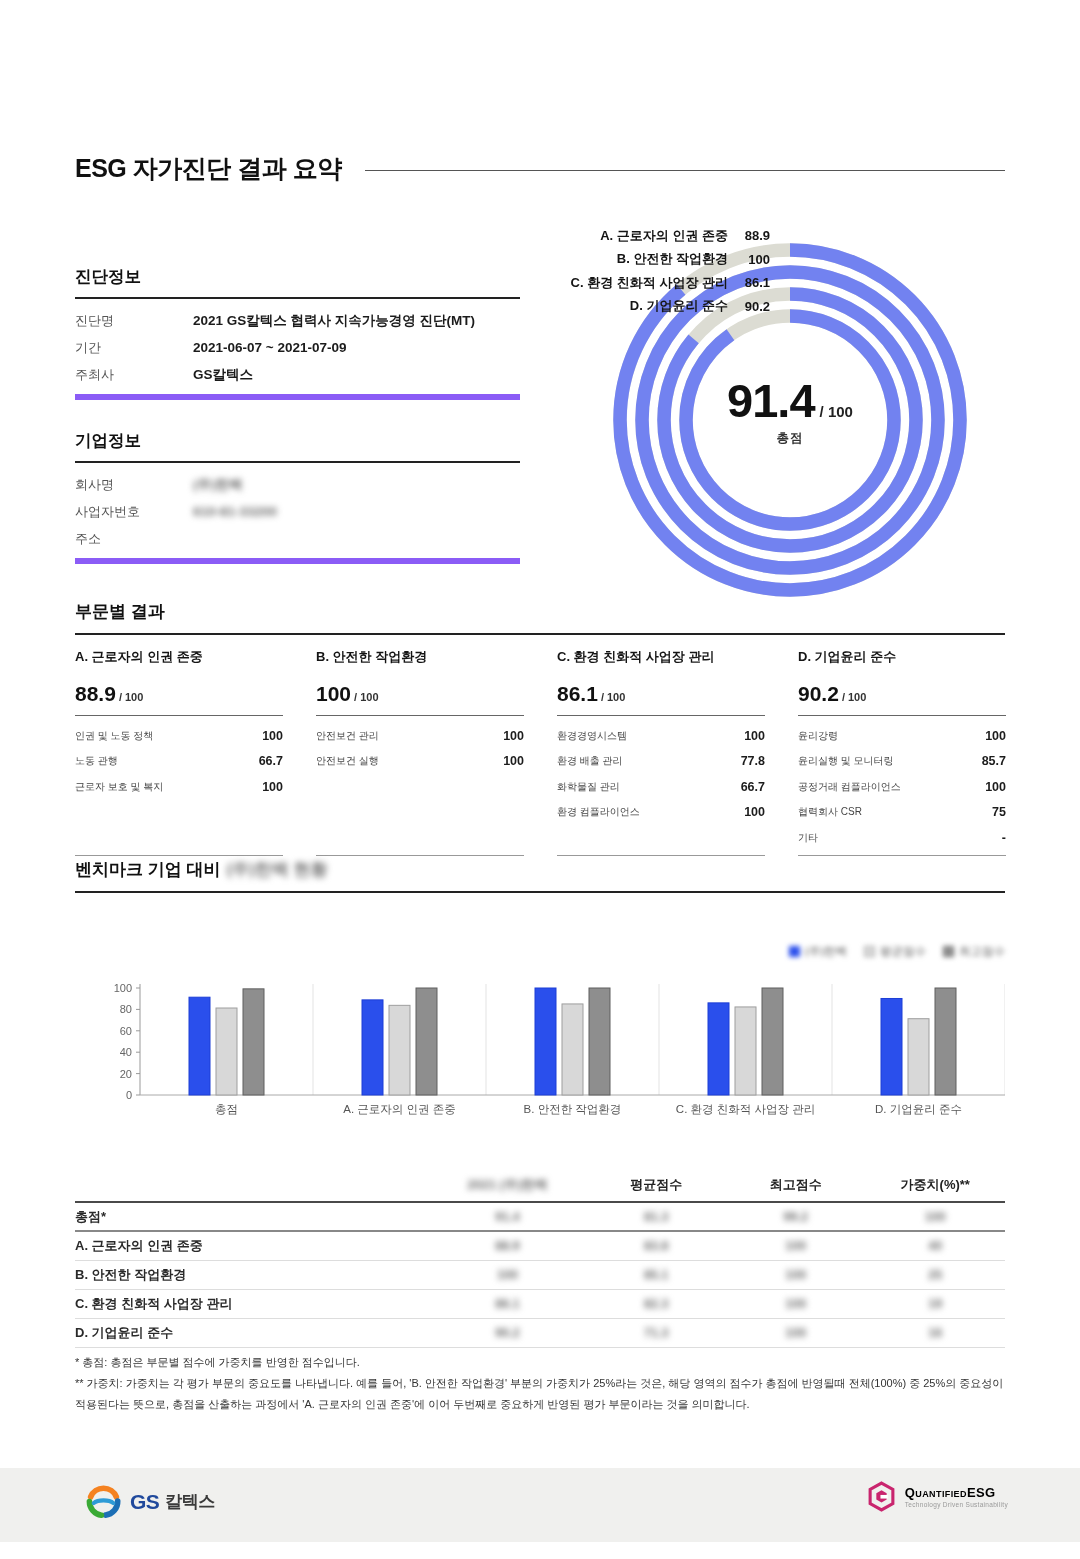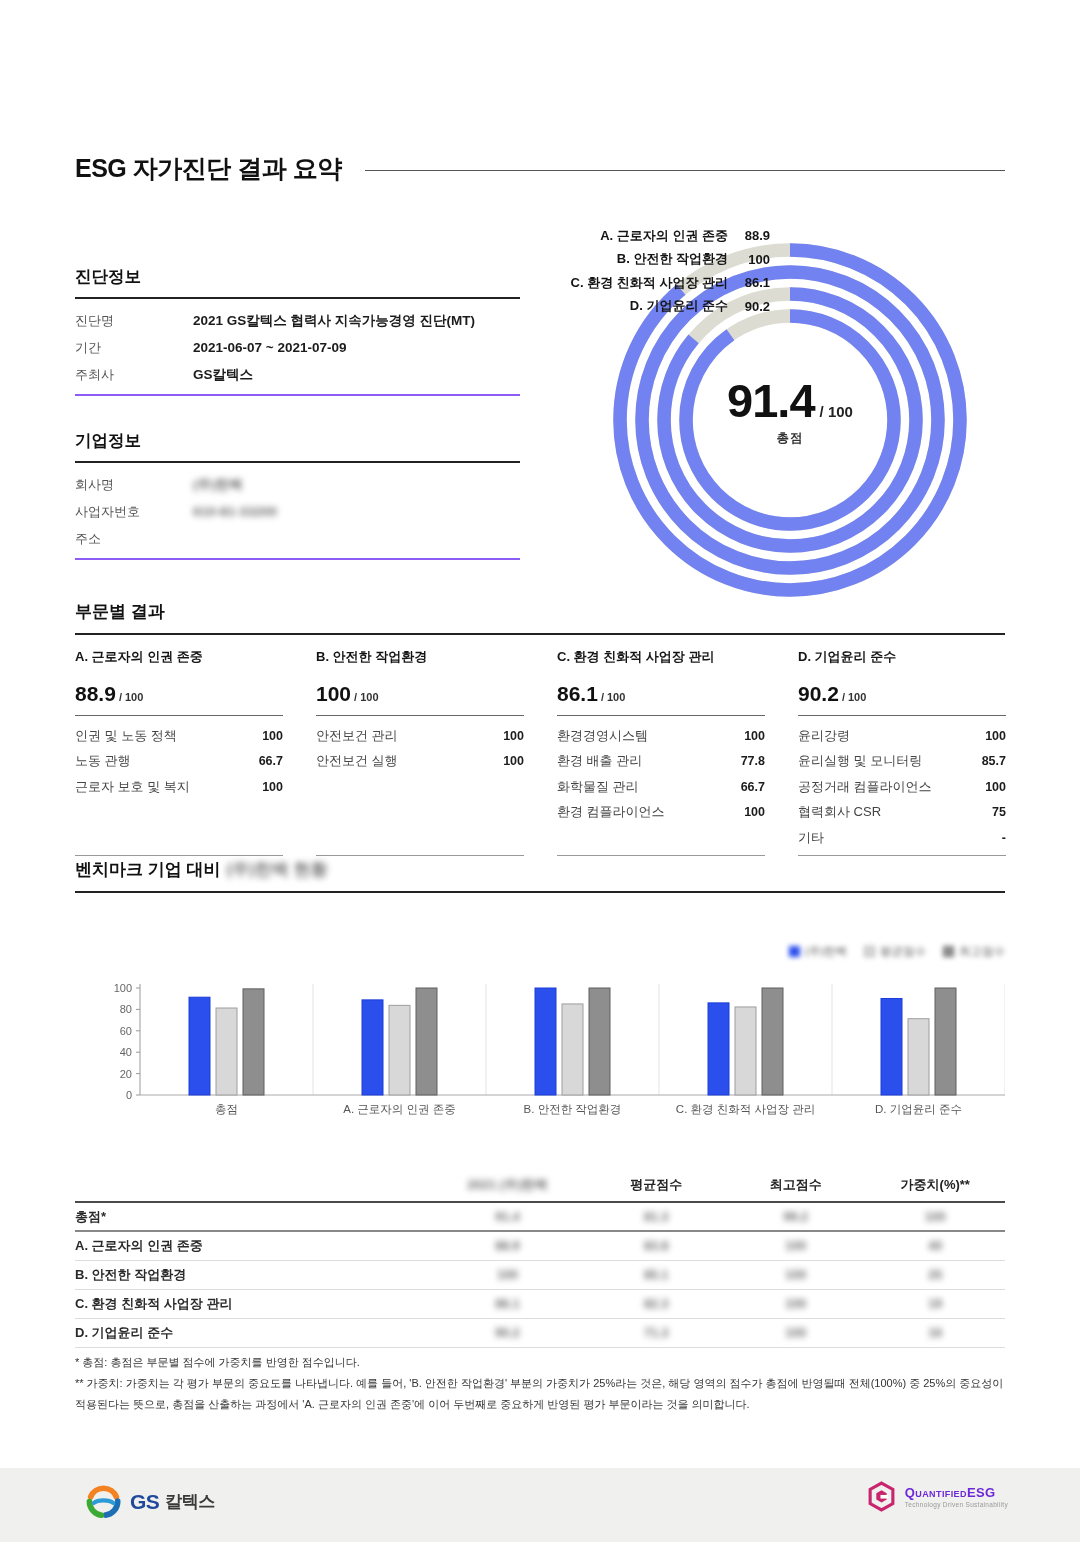--- a/index.html
+++ b/index.html
@@ -13,21 +13,21 @@
   .topbar span { position:absolute; left:75px; top:30px; font-size:13.5px; color:#4a4a4a; font-weight:600; letter-spacing:.2px; }
   .footbar { position:absolute; left:0; top:1468px; width:1080px; height:74px; background:#f0f0ee; }
 
   
   .page-title { position:absolute; left:75px; top:152px; font-size:25px; font-weight:800; color:#111; letter-spacing:-.5px; }
   .title-line { position:absolute; left:365px; top:170px; width:640px; height:1px; background:#555; }
 
   
   .info-block { position:absolute; left:75px; width:445px; }
   .info-block .blk-title { font-size:16.5px; font-weight:800; color:#111; padding-bottom:9px; border-bottom:2px solid #222; }
-  .info-rows { padding:8px 0 6px 0; border-bottom:2px solid #8b5cf6; }
+  .info-rows { padding:8px 0 6px 0; border-bottom:6px solid #8b5cf6; }
   .info-row { display:flex; align-items:center; height:27px; }
   .info-row .lbl { width:118px; font-size:13px; color:#555; }
   .info-row .val { font-size:13.5px; font-weight:700; color:#1b1b1b; }
 
   .blur  { filter:blur(3px); color:#6f6f6f !important; }
   .blur2 { filter:blur(2.6px); }
 
   
   .gauge-svg { position:absolute; left:605px; top:235px; }
   .gauge-labels { position:absolute; left:490px; top:224px; width:280px; }
@@ -41,21 +41,21 @@
 
   
   .sec-head { position:absolute; left:75px; top:600px; width:930px; font-size:17px; font-weight:800; color:#111; padding-bottom:10px; border-bottom:2px solid #222; }
   .sec-col { position:absolute; top:648px; width:208px; height:208px; border-bottom:1px solid #999; }
   .sec-col .sec-title { font-size:13px; font-weight:800; color:#151515; }
   .sec-col .sec-score { text-align:left; margin-top:16px; padding-bottom:9px; border-bottom:1.5px solid #666; }
   .sec-col .sec-score .num { font-size:21px; font-weight:800; color:#111; }
   .sec-col .sec-score .den { font-size:11px; font-weight:600; color:#333; margin-left:3px; }
   .sec-items { padding-top:7px; }
   .sec-item { display:flex; justify-content:space-between; align-items:center; height:25.5px; }
-  .sec-item .sn { font-size:13px; color:#444; }
+  .sec-item .sn { font-size:10px; color:#444; }
   .sec-item .sv { font-size:12.5px; color:#1c1c1c; font-weight:600; }
 
   
   .bench-head { position:absolute; left:75px; top:858px; width:930px; font-size:17px; font-weight:800; color:#111; padding-bottom:10px; border-bottom:2px solid #222; }
   .bench-head .bh-blur { filter:blur(3.2px); color:#777; margin-left:6px; }
   .legend { position:absolute; top:944px; right:75px; display:flex; gap:17px; }
   .legend-item { display:flex; align-items:center; gap:5px; }
   .legend-swatch { width:11px; height:11px; display:inline-block; }
   .legend-label { font-size:11.5px; color:#555; }
   .bar-svg { position:absolute; left:95px; top:972px; }
@@ -73,21 +73,21 @@
 
   
   .footnotes { position:absolute; left:75px; top:1352px; width:930px; }
   .footnotes p { font-size:11px; line-height:21px; color:#333; }
 
   
   .gs-logo { position:absolute; left:85px; top:1483px; display:flex; align-items:center; gap:8px; }
   .gs-logo .gs-txt { font-size:21px; font-weight:800; color:#20499c; letter-spacing:-.5px; }
   .gs-logo .gs-kr { font-size:17px; font-weight:800; color:#3a3a3a; letter-spacing:-.5px; margin-left:-2px; }
   .q-logo { position:absolute; right:72px; top:1481px; display:flex; align-items:center; gap:9px; }
-  .q-logo .q-name { font-size:13px; font-weight:800; color:#6d28d9; letter-spacing:.4px; font-variant:small-caps; }
+  .q-logo .q-name { font-size:13px; font-weight:800; color:#000000; letter-spacing:.4px; font-variant:small-caps; }
   .q-logo .q-tag { font-size:6.5px; color:#999; letter-spacing:.3px; margin-top:1px; }
 </style>
 </head>
 <body>
 
 <div class="page">
 
 
   <h1 class="page-title">ESG 자가진단 결과 요약</h1>
   <div class="title-line"></div>

